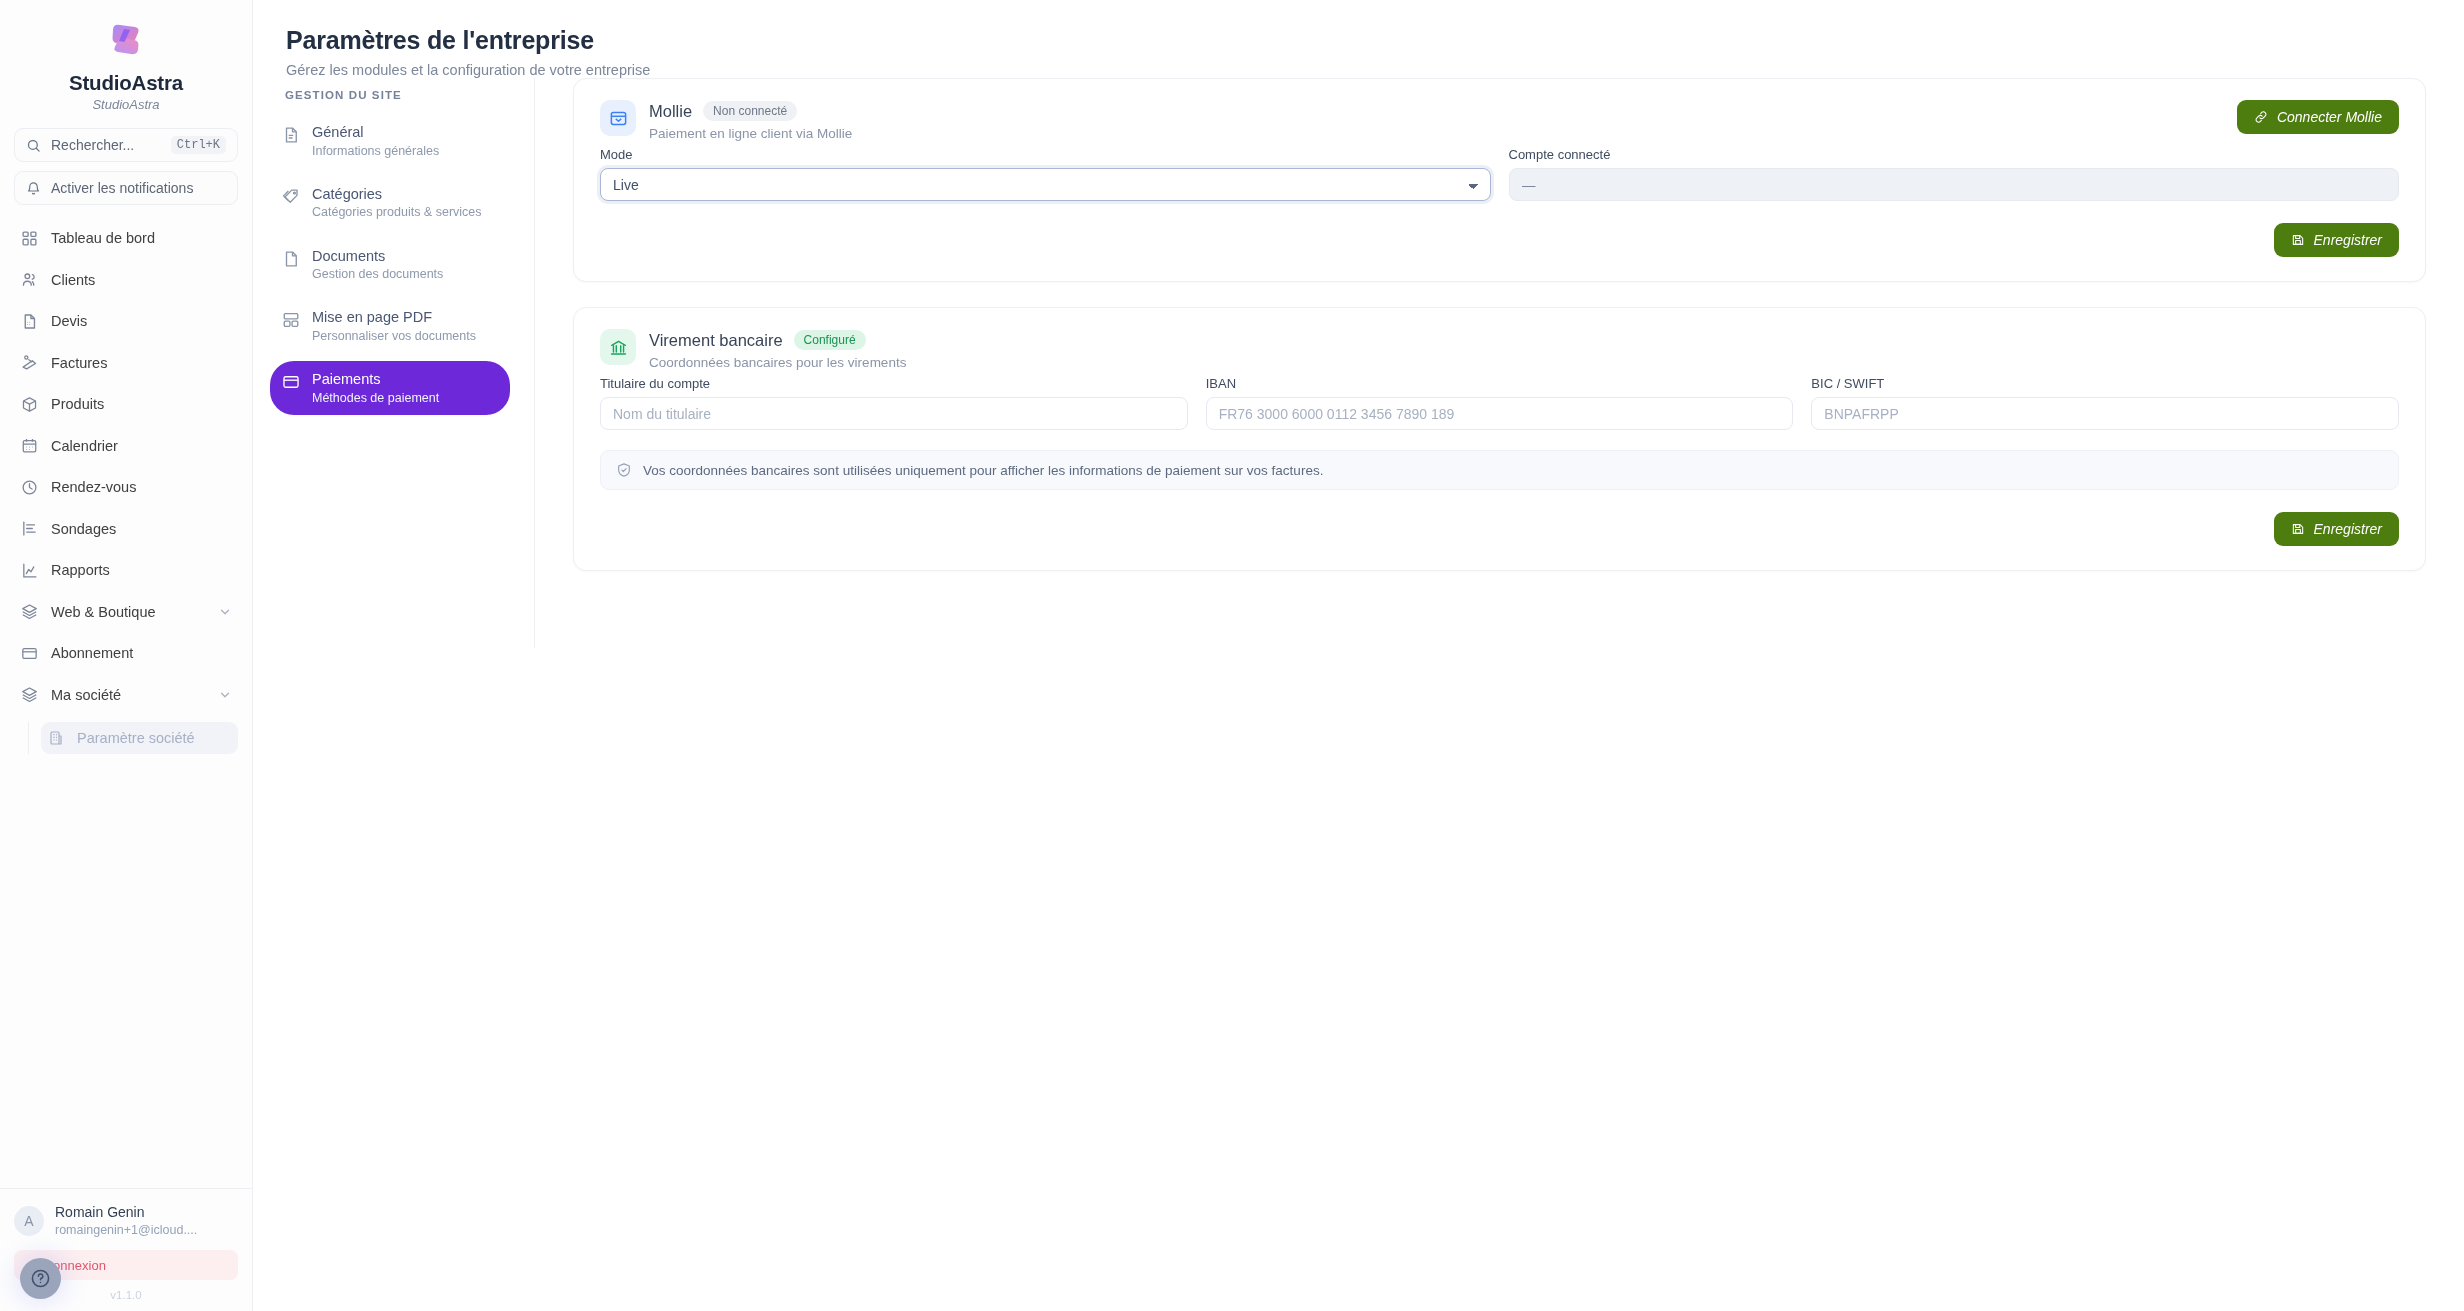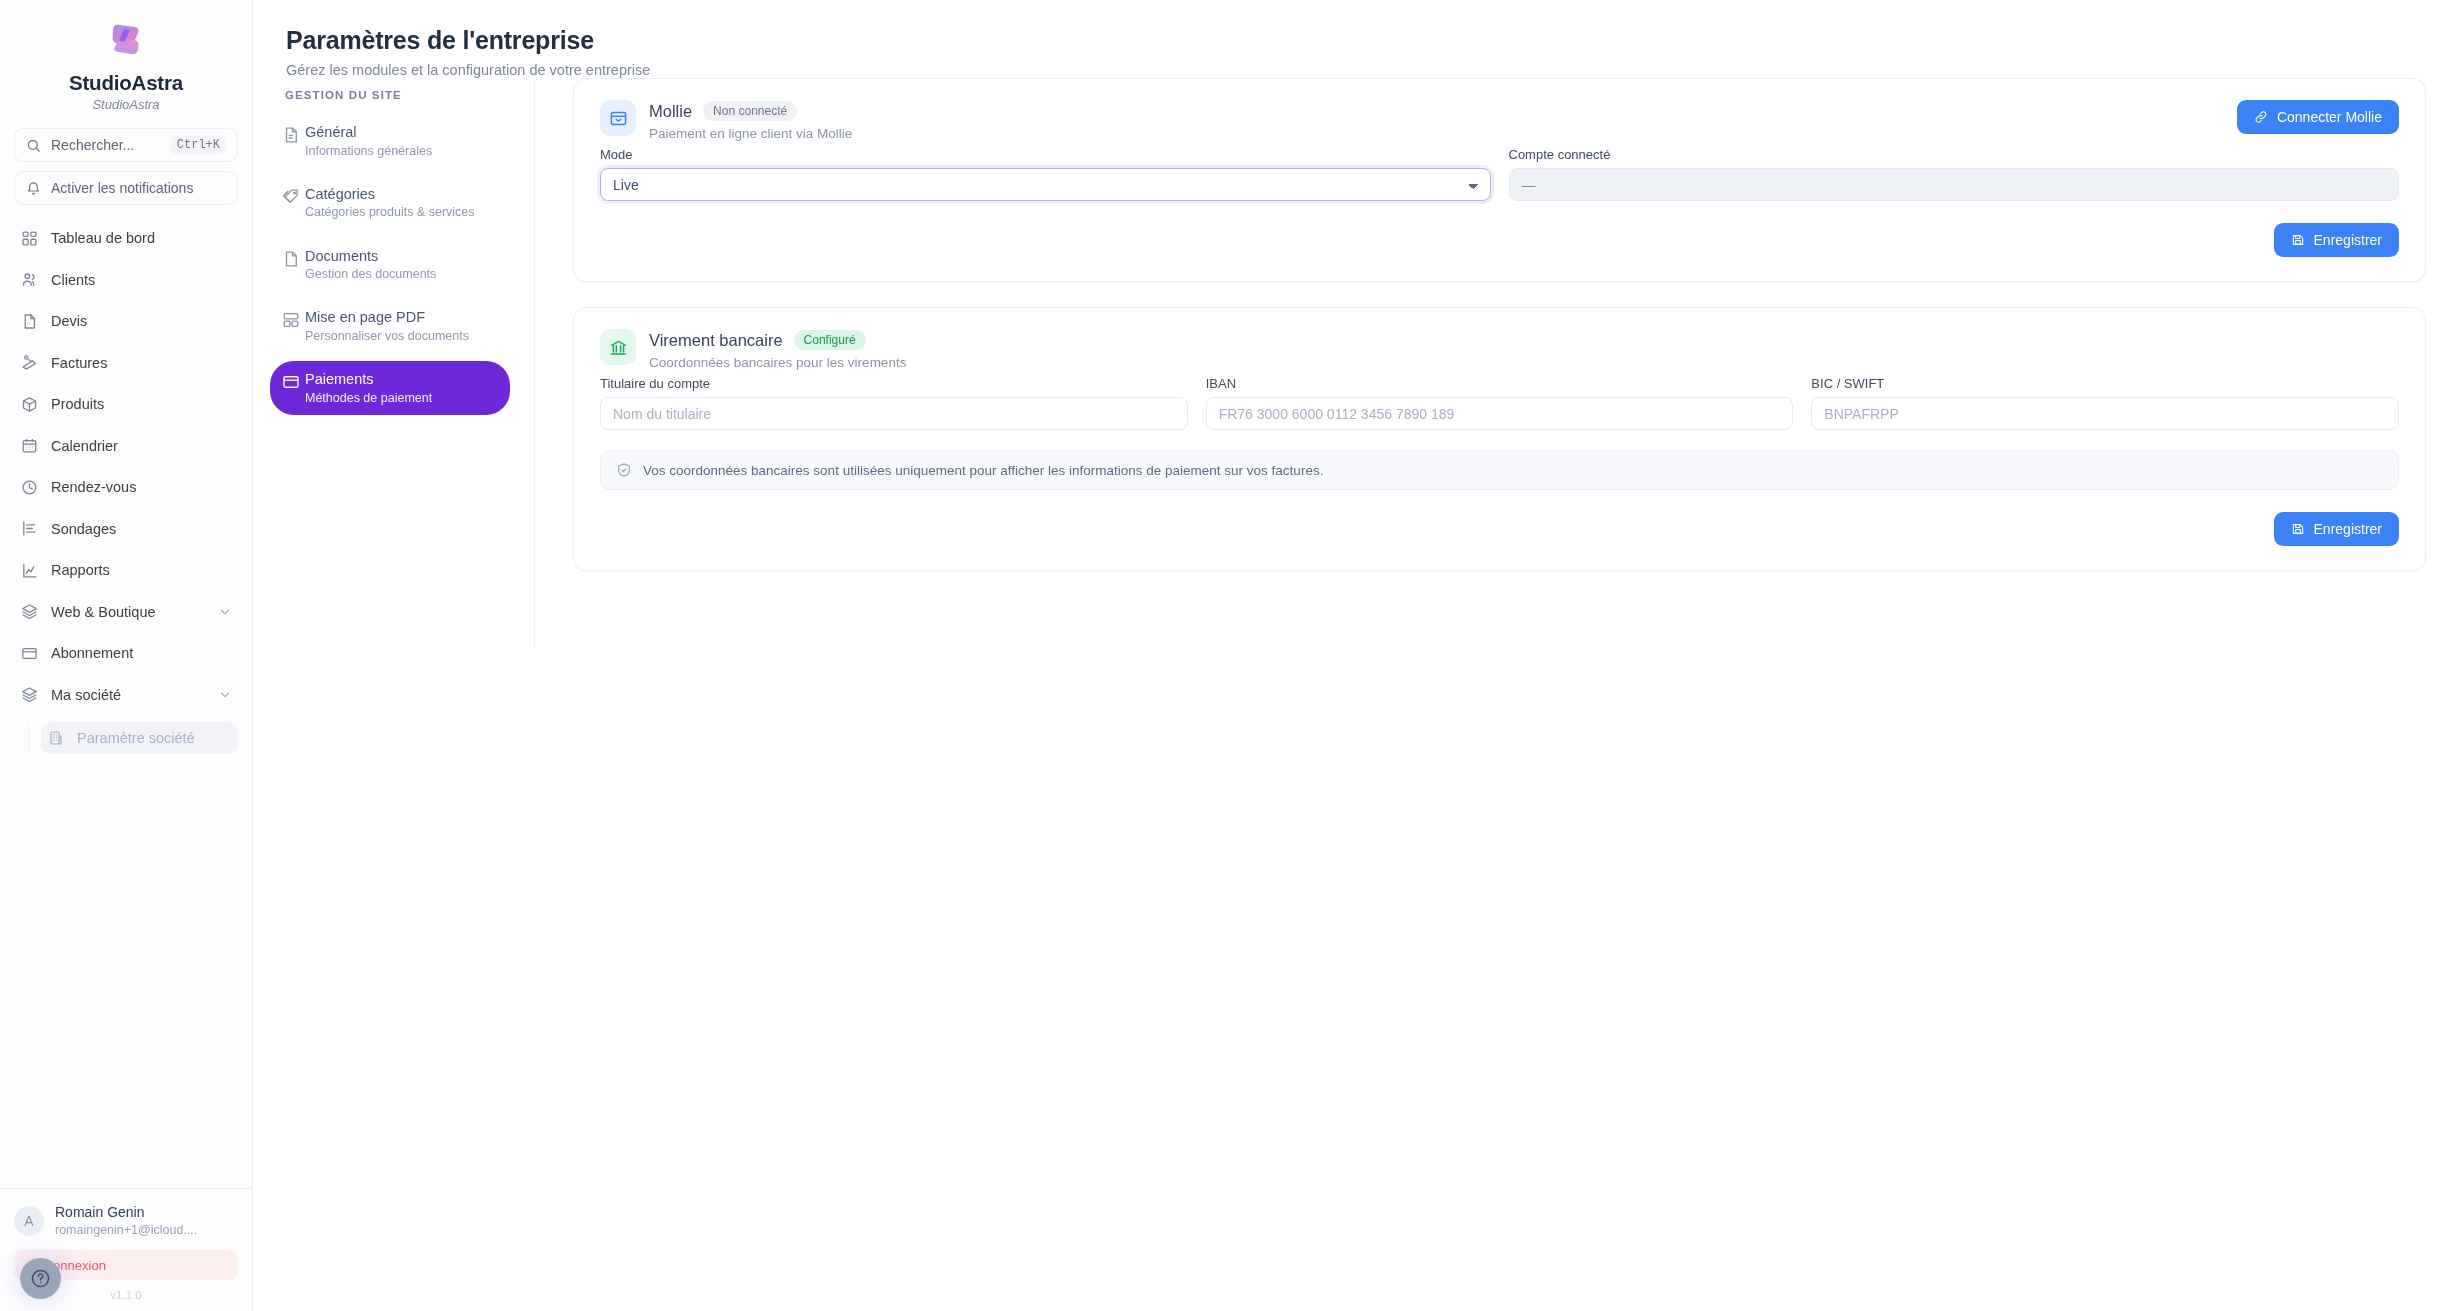--- a/index.html
+++ b/index.html
@@ -101,21 +101,21 @@
     width: 282px; flex: 0 0 282px;
     padding: 0 24px 0 17px;
     border-right: 1px solid #eef0f4;
     min-height: 570px;
   }
   .sect-title {
     font-size: 11.5px; font-weight: 700; letter-spacing: 1.1px;
     color: #76829a; padding: 11px 0 13px 15px;
   }
   .snav-item {
-    display: flex; align-items: flex-start; gap: 5px;
+    display: flex; align-items: flex-start; gap: 12px;
     padding: 9px 12px; border-radius: 11px; cursor: pointer;
     margin-bottom: 8px;
   }
   .snav-item .ico { padding-top: 3px; color: #8b95a8; flex: 0 0 18px; }
   .snav-t { font-size: 14.5px; color: #4a5772; line-height: 1.28; }
   .snav-d { font-size: 12.5px; color: #8e99ad; line-height: 1.3; margin-top: 1px; }
   .snav-item.active { background: #6d28d9; border-radius: 24px; }
   .snav-item.active .ico { color: #ffffff; }
   .snav-item.active .snav-t { color: #ffffff; font-weight: 500; }
   .snav-item.active .snav-d { color: #f0f3fa; }
@@ -140,22 +140,22 @@
   .mod-title { font-size: 16.5px; color: #384458; }
   .badge { font-size: 12px; border-radius: 11px; padding: 3px 10px; }
   .badge.gray { background: #eff1f5; color: #6d7889; }
   .badge.green { background: #ddf5e6; color: #179352; }
   .mod-desc { margin-top: 5px; font-size: 13.5px; color: #8b95a8; }
   .head-actions { margin-left: auto; }
 
   .btn {
     display: inline-flex; align-items: center; gap: 9px;
     height: 34px; padding: 0 17px; border: none; border-radius: 9px;
-    background: #3b82f6; color: #fff; font-size: 14px;
-    font-family: "Liberation Sans", sans-serif; cursor: pointer;
+    background: #4d7c0f; color: #fff; font-size: 14px;
+    font-family: "Liberation Sans", sans-serif; cursor: pointer; font-style: italic;
   }
 
   .fields { display: flex; gap: 18px; margin-top: 6px; }
   .field { flex: 1 1 0; min-width: 0; }
   .flabel { font-size: 13px; color: #3f4c60; margin-bottom: 6px; display: block; }
   .input, .sel {
     width: 100%; height: 33px; border-radius: 8px;
     border: 1px solid #e6e9ef; background: #fff;
     padding: 0 12px; font-size: 14px; color: #41506b;
     font-family: "Liberation Sans", sans-serif; outline: none;

